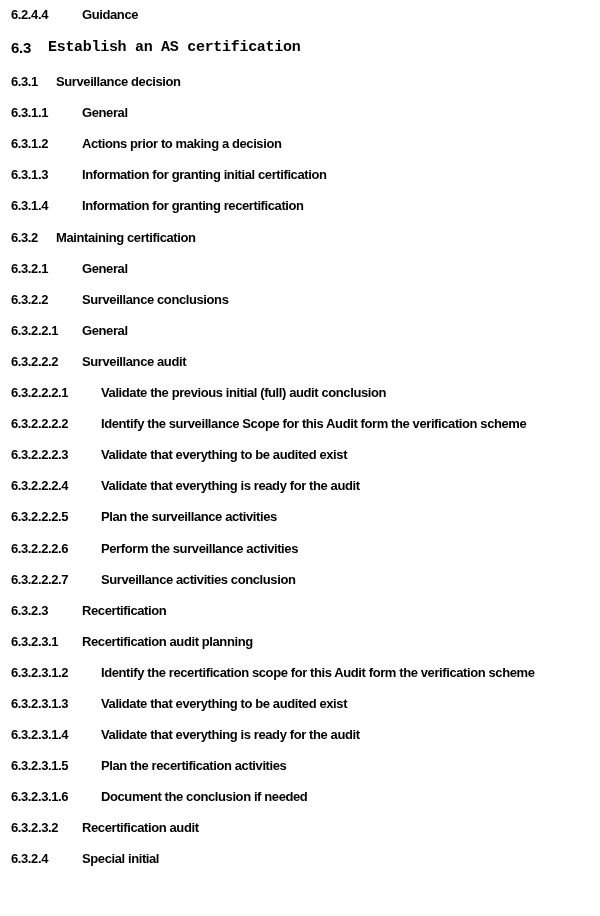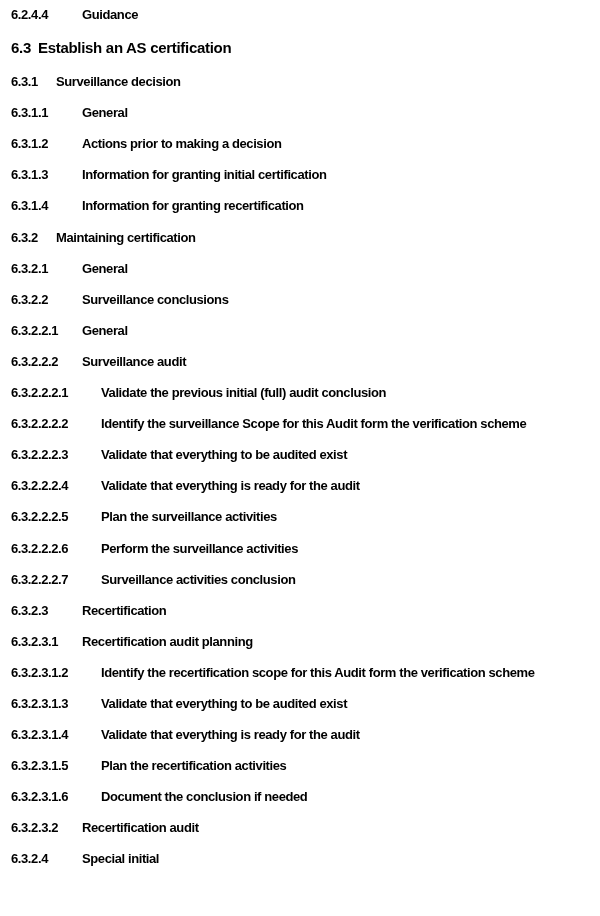--- a/index.html
+++ b/index.html
@@ -39,21 +39,21 @@
   }
   .toc-row.level-1 .lbl { left: 56px; }
   .toc-row.level-2 .lbl { left: 82px; }
   .toc-row.level-3 .lbl { left: 101px; }
   .toc-row.level-h {
     height: 36px;
     font-size: 15px;
     letter-spacing: -0.3px;
     line-height: 18px;
   }
-  .toc-row.level-h .lbl { left: 38px; }
+  .toc-row.level-h .lbl { left: 48px; font-family: Liberation Mono, monospace; }
 </style>
 </head>
 <body>
 
 <div id="toc">
     <div class="toc-row level-2">
       <span class="num">6.2.4.4</span>
       <span class="lbl">Guidance</span>
     </div>
     <div class="toc-row level-h">

